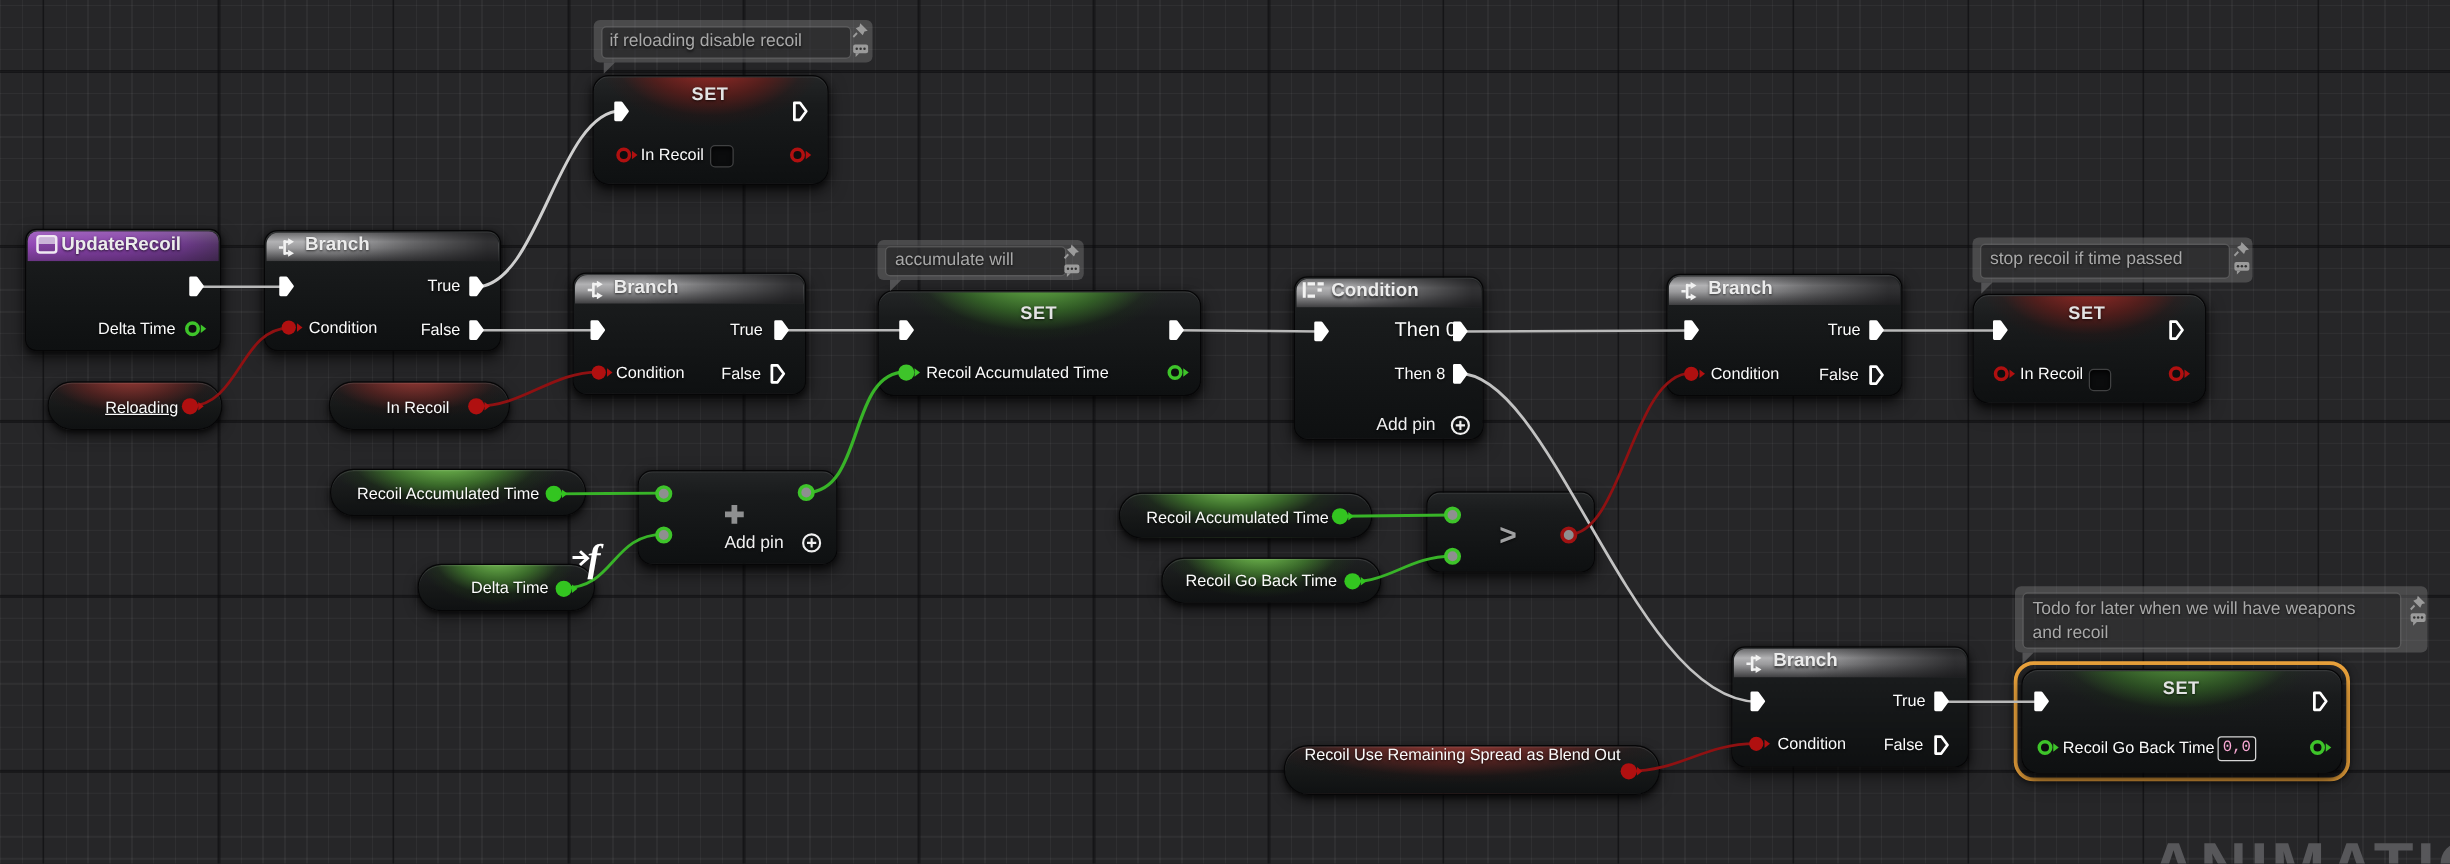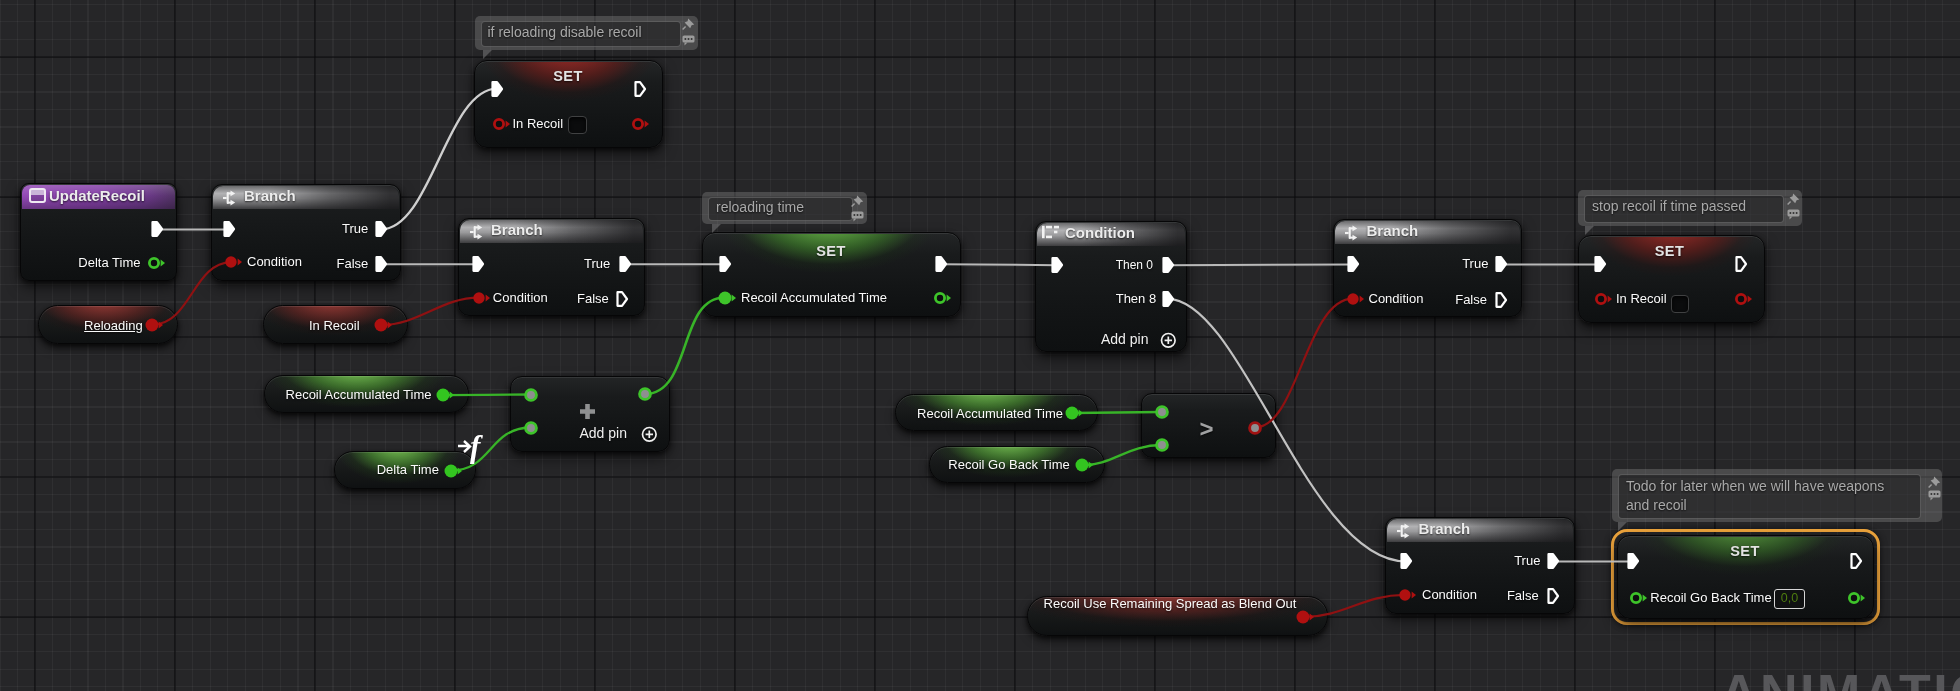--- a/index.html
+++ b/index.html
@@ -32,21 +32,21 @@
  radial-gradient(56% 135% at 45% -22%, rgba(130,212,90,.95) 0%, rgba(78,156,50,.6) 42%, rgba(38,82,25,.22) 65%, rgba(0,0,0,0) 82%),
  linear-gradient(180deg,#1f2122 0%,#161818 55%,#0f1112 100%);}
 .pill-red{background:
  radial-gradient(70% 120% at 47% -18%, rgba(182,64,58,.85) 0%, rgba(122,37,33,.5) 46%, rgba(60,18,16,.15) 68%, rgba(0,0,0,0) 82%),
  linear-gradient(180deg,#1f2122 0%,#161818 55%,#0f1112 100%);}
 .cmt{position:absolute;background:rgba(158,158,160,.30);border-radius:5px;}
 .cmtf{position:absolute;left:6px;top:5px;bottom:5px;background:rgba(20,20,22,.50);
  border:1px solid rgba(200,200,200,.28);border-radius:4px;}
 .tail{position:absolute;width:0;height:0;border-top:9px solid rgba(120,120,122,.55);border-right:9px solid transparent;}
 .cb{position:absolute;box-sizing:border-box;width:19px;height:18.5px;background:#0b0c0d;border:1.5px solid #404142;border-radius:4px;box-shadow:inset 0 2px 4px rgba(0,0,0,.8);}
-.fld{position:absolute;box-sizing:border-box;background:#101112;border:1.5px solid #d6d6d6;border-radius:3px;color:#4d7c0f;font-size:12.5px;text-align:center;}
+.fld{position:absolute;box-sizing:border-box;background:#101112;border:1.5px solid #d6d6d6;border-radius:3px;color:#f9a8d4;font-size:12.5px;text-align:center;font-family:Liberation Mono, monospace;}
 </style></head><body>
 <div id="g">
 
 <div class="nd" style="left:19.5px;top:183px;width:157px;height:97.5px;border-radius:9px">
 <div class="hdr hdr-purple" style="height:24px;border-radius:8px 8px 0 0"></div>
 </div>
 <div class="abs" style="left:29px;top:187.5px;width:17px;height:15px;border:2px solid #efe8f2;border-radius:3px;background:linear-gradient(#cab4d8 0 48%,rgba(90,50,110,.3) 48% 100%);box-sizing:border-box;z-index:2"></div>
 <div class="lbl" style="font-size:15px;color:#ececec;top:187.5px;line-height:16px;font-weight:bold;left:49px;">UpdateRecoil</div>
 <div class="lbl" style="font-size:13px;color:#fbfbfb;top:256.2px;line-height:14px;right:1819.5px;">Delta Time</div>
     <div class="nd" style="left:210.5px;top:183.5px;width:190.5px;height:97.5px">
@@ -147,21 +147,21 @@
 <svg class="abs" style="left:1042px;top:224.5px;z-index:2" width="19" height="14">
 <g fill="#f2f2f2">
         <rect x="0" y="0.8" width="2.6" height="12.4"></rect>
         <rect x="4" y="0.8" width="6" height="2.6"></rect>
         <rect x="4" y="10.6" width="6" height="2.6"></rect>
         <rect x="12" y="0.8" width="5" height="2.6"></rect>
         <rect x="12" y="5.7" width="3.4" height="2.6"></rect>
       </g>
     </svg>
 <div class="lbl" style="font-size:15px;color:#ececec;top:224.5px;line-height:16px;font-weight:bold;left:1065px;">Condition</div>
-<div class="lbl" style="font-size:12px;color:#fbfbfb;top:258.2px;line-height:14px;left:1115.7px;">Then 0</div>
+<div class="lbl" style="font-size:16px;color:#fbfbfb;top:258.2px;line-height:14px;left:1115.7px;">Then 0</div>
 <div class="lbl" style="font-size:13px;color:#fbfbfb;top:291.8px;line-height:14px;left:1115.7px;">Then 8</div>
 <div class="lbl" style="font-size:14px;color:#f0f0f0;top:332.4px;line-height:15px;left:1101px;">Add pin</div>
 <svg class="abs" style="left:1160px;top:332px;z-index:2" width="17" height="17">
       <circle cx="8.3" cy="8.3" r="6.8" fill="none" stroke="#efefef" stroke-width="1.7"></circle>
       <path d="M8.3,4.6 V12 M4.6,8.3 H12" stroke="#efefef" stroke-width="1.7"></path>
     </svg>
     <div class="nd" style="left:509.5px;top:375.5px;width:160px;height:76.5px;border-radius:12px"></div>
 <svg class="abs" style="left:579px;top:402.5px;z-index:2" width="17" height="17">
       <path d="M8.5,1 V16 M1,8.5 H16" stroke="#8f9091" stroke-width="4.6"></path>
     </svg>
@@ -200,21 +200,21 @@
     <svg class="abs" style="left:681.5px;top:35px;z-index:3" width="13" height="11">
 <rect x="0.5" y="0.5" width="12" height="7" rx="1.6" fill="#9b9b9b"></rect>
 <path d="M2.5,7.5 L2.5,10.5 L5.5,7.5 Z" fill="#9b9b9b"></path>
 <circle cx="3.4" cy="4" r="1" fill="#333"></circle>
       <circle cx="6.5" cy="4" r="1" fill="#333"></circle>
       <circle cx="9.6" cy="4" r="1" fill="#333"></circle>
     </svg>
     <div class="tail" style="left:482.8px;top:49.5px"></div>
     <div class="cmt" style="left:702px;top:192px;width:165px;height:31.5px"></div>
     <div class="cmtf" style="left:708px;top:197px;width:142.5px;height:21.5px"></div>
-    <div class="lbl" style="font-size:14px;color:#a9a9a9;top:200px;line-height:15px;left:716px;">reloading time</div>
+    <div class="lbl" style="font-size:14px;color:#a9a9a9;top:200px;line-height:15px;left:716px;">accumulate will</div>
     <svg class="abs" style="left:851px;top:194.5px;z-index:3" width="13" height="13">
 <path d="M6.2,0.6 l6,6 -2.6,0.6 -1.4,3 -5.6,-5.6 3,-1.4 z" fill="#9b9b9b"></path>
 <path d="M3.6,8.4 L0.6,11.6" stroke="#9b9b9b" stroke-width="1.5"></path>
     </svg>
     <svg class="abs" style="left:851px;top:211px;z-index:3" width="13" height="11">
 <rect x="0.5" y="0.5" width="12" height="7" rx="1.6" fill="#9b9b9b"></rect>
 <path d="M2.5,7.5 L2.5,10.5 L5.5,7.5 Z" fill="#9b9b9b"></path>
 <circle cx="3.4" cy="4" r="1" fill="#333"></circle>
       <circle cx="6.5" cy="4" r="1" fill="#333"></circle>
       <circle cx="9.6" cy="4" r="1" fill="#333"></circle>

